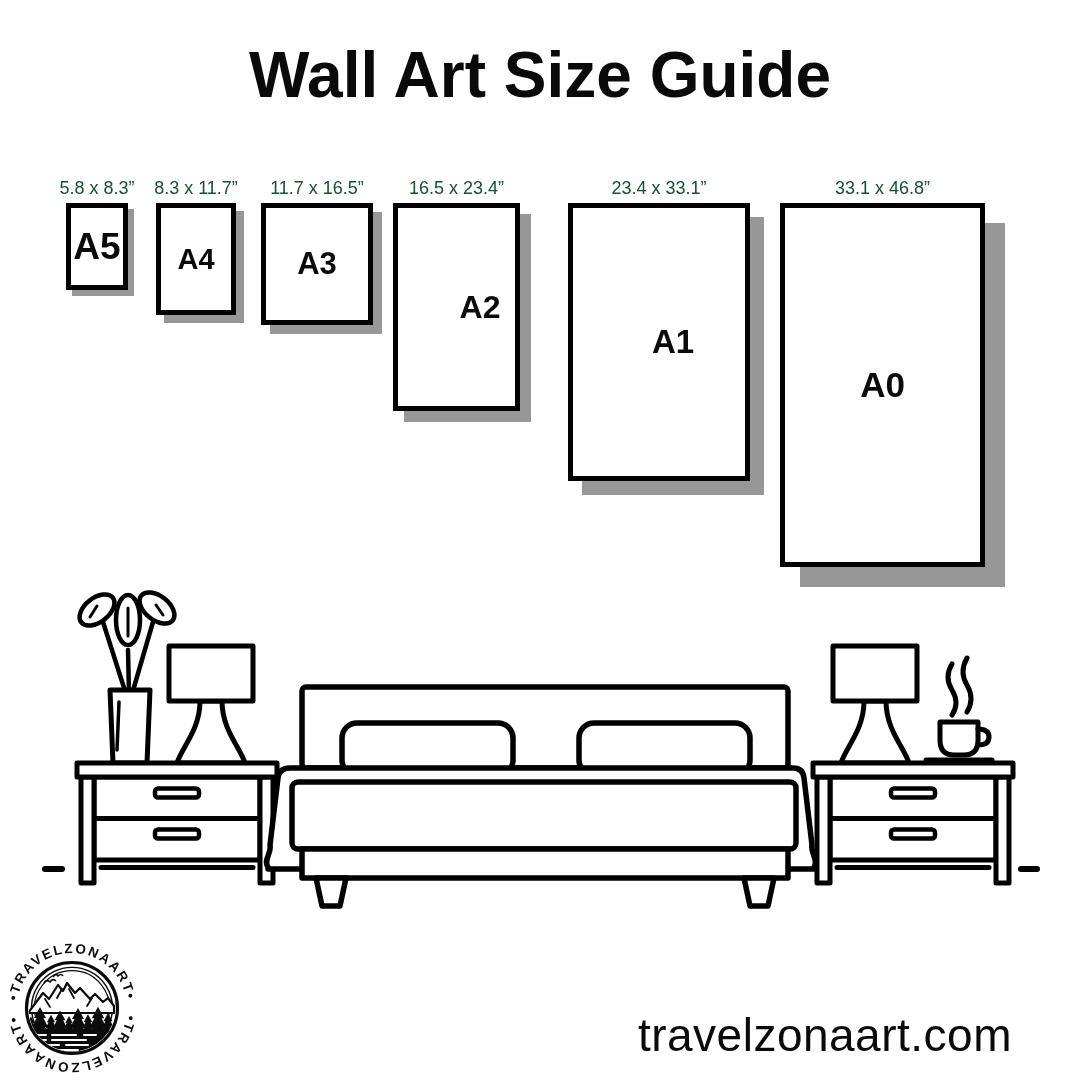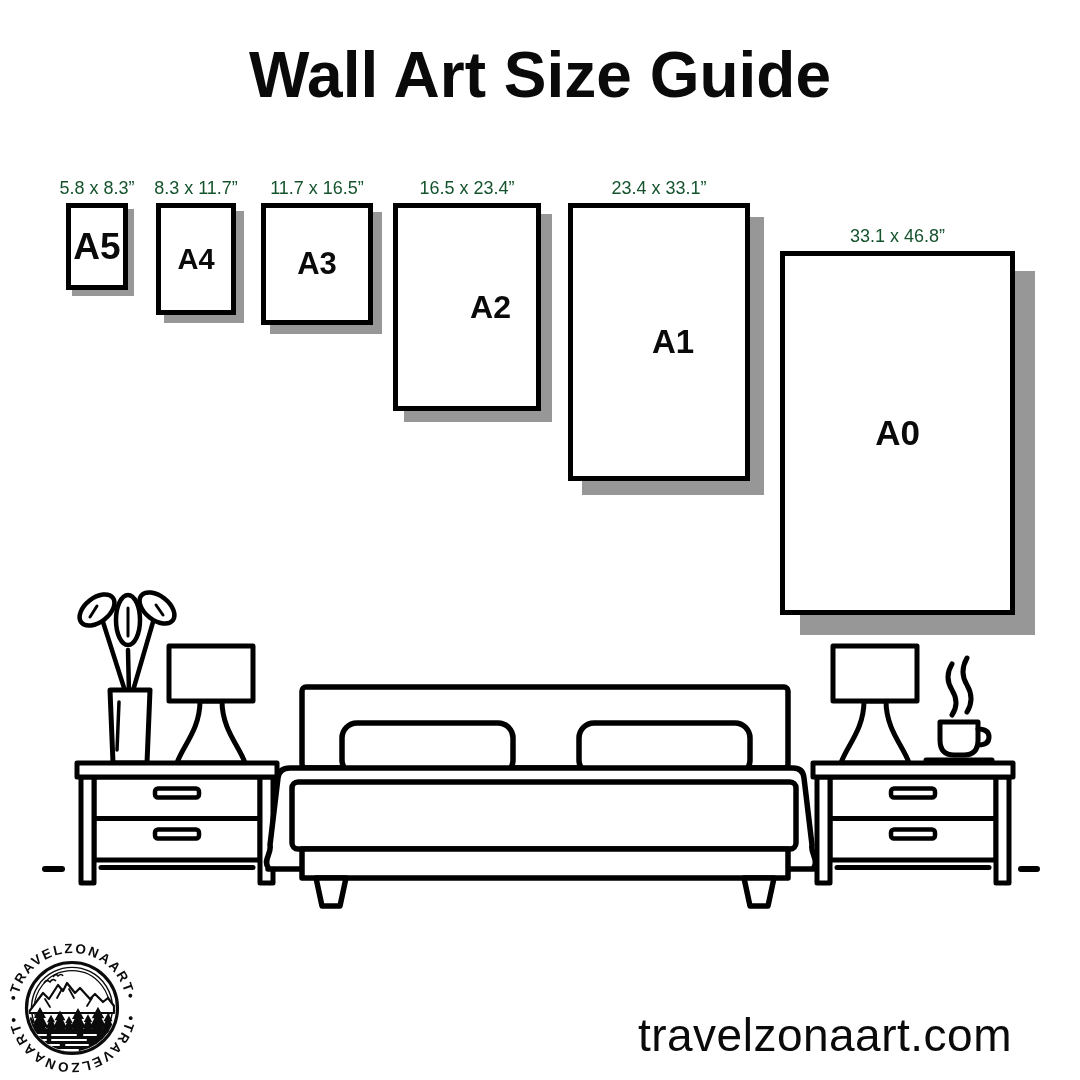--- a/index.html
+++ b/index.html
@@ -21,25 +21,25 @@
   .frame .dims{
     position:absolute;top:-30px;left:50%;transform:translateX(-50%);
     white-space:nowrap;font-size:18px;font-weight:normal;color:#14532d;
   }
   .frame-a5{left:66px; top:203px;width:62px; height:87px; box-shadow:6px 6px 0 #979797;}
   .frame-a5 .letter{font-size:37px;}
   .frame-a4{left:156px;top:203px;width:80px; height:112px;box-shadow:8px 8px 0 #979797;}
   .frame-a4 .letter{font-size:29px;}
   .frame-a3{left:261px;top:203px;width:112px;height:122px;box-shadow:9px 9px 0 #979797;}
   .frame-a3 .letter{font-size:31px;}
-  .frame-a2{left:393px;top:203px;width:148px;height:208px;box-shadow:11px 11px 0 #979797;padding-left:47px;}
+  .frame-a2{left:393px;top:203px;width:127px;height:208px;box-shadow:11px 11px 0 #979797;padding-left:47px;}
   .frame-a2 .letter{font-size:32px;}
   .frame-a1{left:568px;top:203px;width:182px;height:278px;box-shadow:14px 14px 0 #979797;padding-left:28px;}
   .frame-a1 .letter{font-size:33px;}
-  .frame-a0{left:780px;top:203px;width:235px;height:364px;box-shadow:20px 20px 0 #979797;margin-top:48px;}
+  .frame-a0{left:780px;top:203px;width:205px;height:364px;box-shadow:20px 20px 0 #979797;}
   .frame-a0 .letter{font-size:35px;}
   
   .scene{position:absolute;left:0;top:0;width:1080px;height:1080px;}
   .logo{position:absolute;left:0;top:935px;width:160px;height:145px;}
   .website{
     position:absolute;top:1008px;right:68px;
     font-size:46px;font-weight:normal;color:#0a0a0a;letter-spacing:0.5px;
   }
 </style>
 </head>

